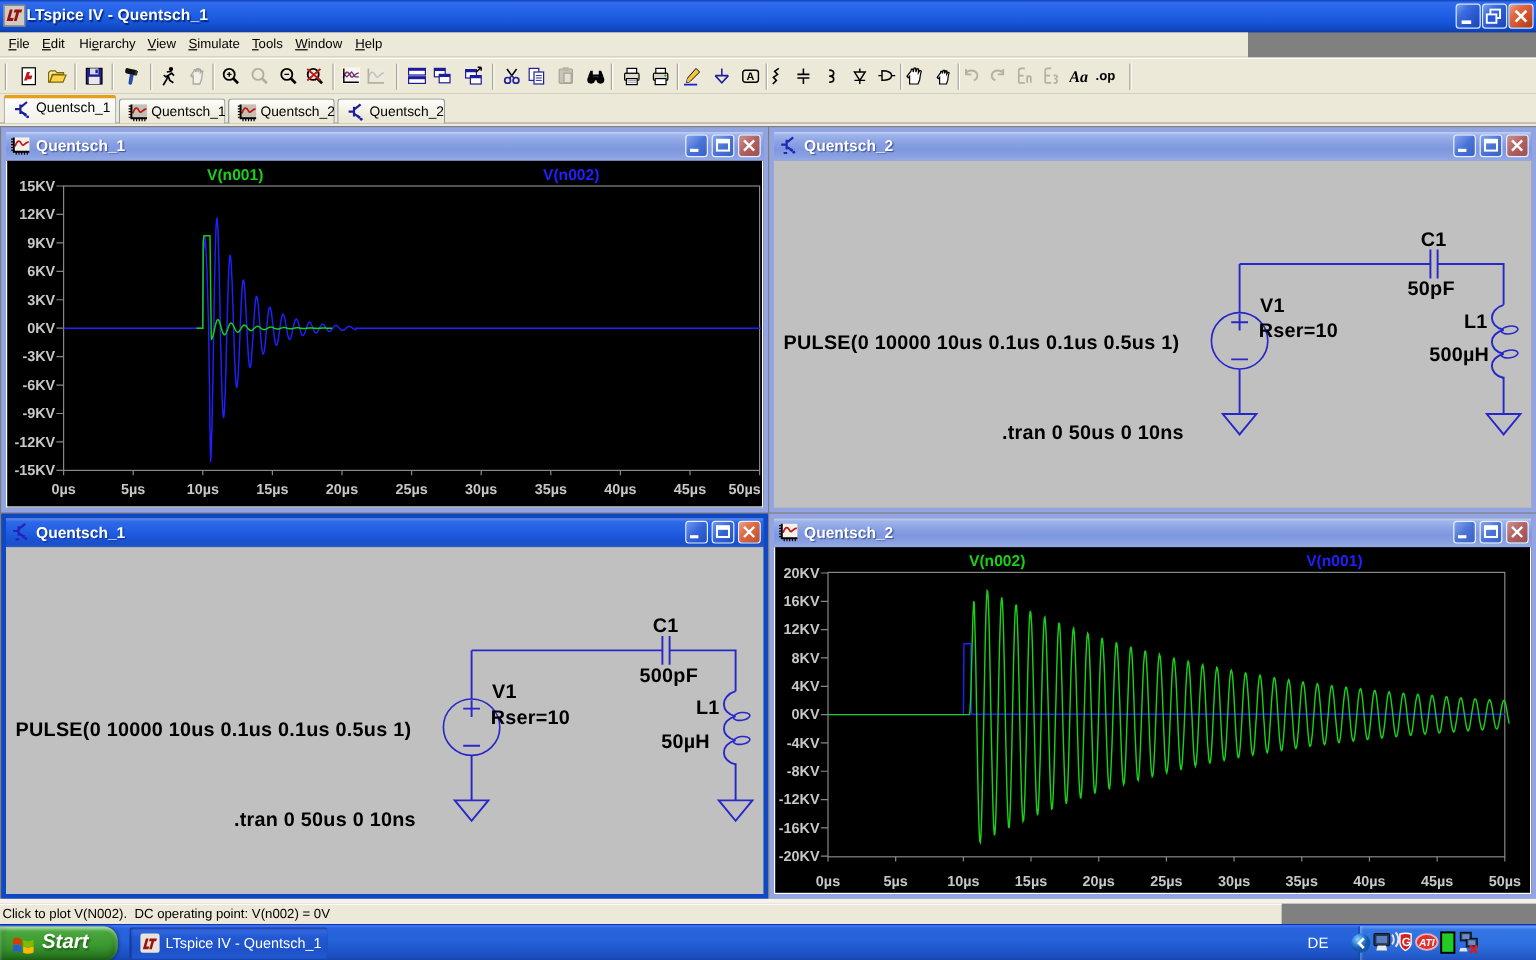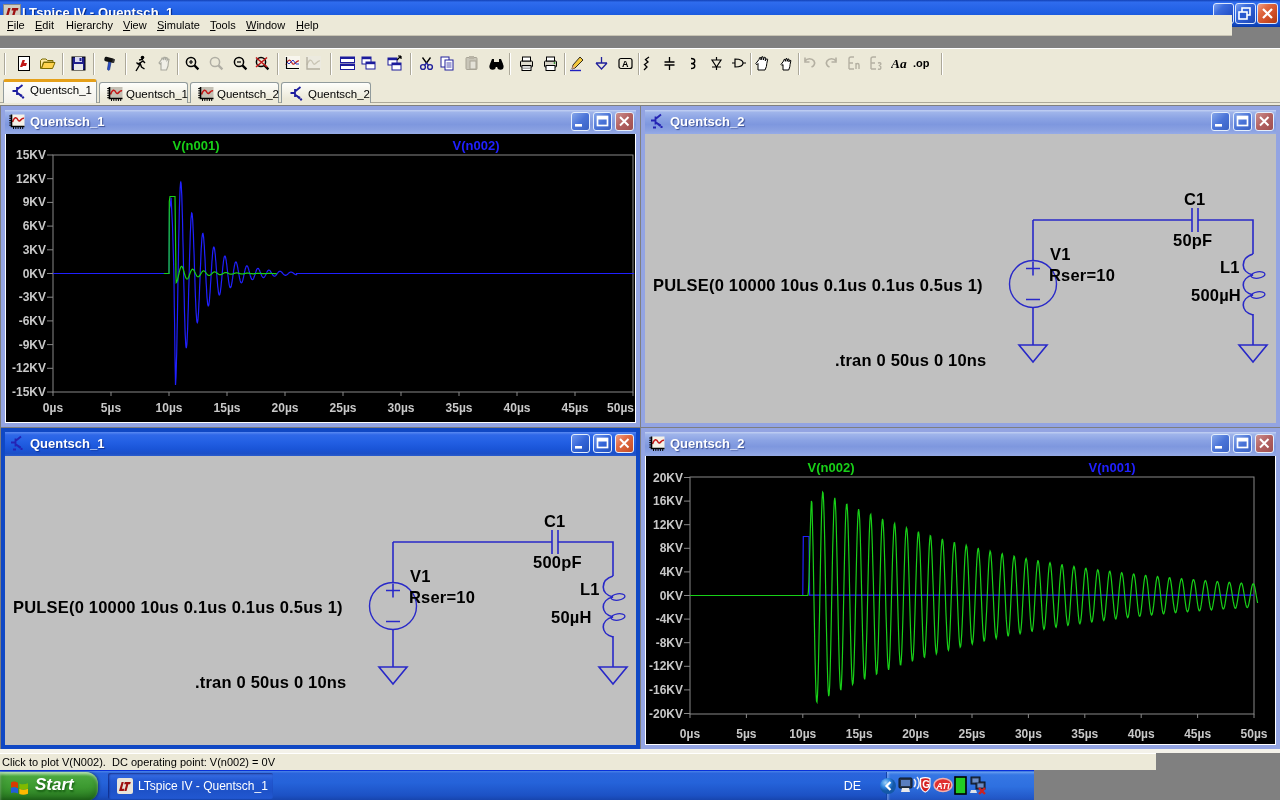--- a/index.html
+++ b/index.html
@@ -7,21 +7,21 @@
 .abs{position:absolute;}
 
 #titlebar{left:0;top:0;width:1280px;height:27px;
 background:linear-gradient(180deg,#1240b4 0%,#2f6cee 8%,#2a67ea 20%,#2060e4 45%,#1654d6 72%,#1148c0 90%,#0c3aa6 100%);}
 #titlebar .ticon{left:3px;top:4px;width:18px;height:18px;background:#d0ccc0;border:1px solid #888;}
 #titlebar .ttext{left:22px;top:5px;color:#fff;font-size:13px;font-weight:bold;text-shadow:1px 1px 1px #00227a;letter-spacing:0.1px;}
 .capbtn{top:3px;width:21px;height:21px;border-radius:3px;border:1px solid #dce8ff;color:#fff;}
 .capbtn.min,.capbtn.max{background:linear-gradient(135deg,#7da2f0 0%,#3c6cdd 30%,#2a59cf 60%,#1c46b4 100%);}
 .capbtn.cls{background:linear-gradient(135deg,#f0a088 0%,#e06a43 30%,#d2512a 60%,#b03a10 100%);}
 
-#menubar{left:0;top:15px;width:1232px;height:21px;background:#ece9d8;font-size:11px;color:#000;border-bottom:1px solid #c8c4b4;}
+#menubar{left:0;top:27px;width:1040px;height:21px;background:#ece9d8;font-size:11px;color:#000;border-bottom:1px solid #c8c4b4;}
 #menubar span{position:absolute;top:4px;}
 #menubar u{text-decoration:underline;}
 
 #toolbar{left:0;top:48px;width:1280px;height:30px;background:#ece9d8;border-top:1px solid #fff;}
 .tsep{position:absolute;top:4px;width:2px;height:22px;border-left:1px solid #aca899;border-right:1px solid #fff;}
 .ticn{position:absolute;top:6px;width:17px;height:17px;}
 
 #tabbar{left:0;top:78px;width:1280px;height:27px;background:#ece9d8;}
 #tabbar .line{position:absolute;left:0;top:24px;width:1280px;height:1px;background:#aca899;}
 .tab{position:absolute;top:4px;height:21px;background:linear-gradient(180deg,#fefefb,#ece9d8 80%);border:1px solid #919b9c;border-bottom:none;border-radius:3px 3px 0 0;font-size:11.5px;color:#000;}
@@ -43,24 +43,24 @@
 .ctitle .ctext{position:absolute;left:25px;top:4px;text-shadow:1px 1px 1px rgba(0,20,90,0.55);}
 .cbtn{position:absolute;top:2px;width:19px;height:19px;border-radius:3px;border:1px solid #e4eefc;}
 .win.inactive .cbtn.b1,.win.inactive .cbtn.b2{background:linear-gradient(135deg,#87a7ea 0%,#4a74d8 50%,#3a62c4 100%);}
 .win.inactive .cbtn.b3{background:linear-gradient(135deg,#cc8f8f 0%,#b26060 50%,#9e4f4f 100%);}
 .win.active .cbtn.b1,.win.active .cbtn.b2{background:linear-gradient(135deg,#6f96ee 0%,#3465d8 50%,#2351bc 100%);}
 .win.active .cbtn.b3{background:linear-gradient(135deg,#f0a088 0%,#e06a43 40%,#c44d24 100%);}
 .content{position:absolute;left:4px;right:4px;top:28px;bottom:4px;border-left:1px solid #fff;border-right:1px solid #fff;border-bottom:1px solid #fff;}
 .content.plot{background:#000;}
 .content.schem{background:#c0c0c0;border-color:#c0c0c0;}
 
-#statusbar{left:0;top:753px;width:1156px;height:17px;background:#ece9d8;font-size:11px;color:#000;border-top:1px solid #fff;}
+#statusbar{left:0;top:753px;width:1068px;height:17px;background:#ece9d8;font-size:11px;color:#000;border-top:1px solid #fff;}
 #statusbar span{position:absolute;left:2px;top:2px;}
 
-#taskbar{left:0;top:770px;width:1034px;height:30px;
+#taskbar{left:0;top:770px;width:1280px;height:30px;
 background:linear-gradient(180deg,#4a83e8 0%,#2a64dc 8%,#2563da 40%,#1c51c4 85%,#1745ae 100%);border-top:1px solid #0831d9;padding-left:28px;}
 #startbtn{position:absolute;left:0;top:1px;width:98px;height:29px;border-radius:0 12px 12px 0;
 background:linear-gradient(180deg,#7fce77 0%,#4aa73e 15%,#3d9a31 50%,#2f8426 85%,#256f1e 100%);
 box-shadow:inset 0 2px 3px rgba(255,255,255,0.45), inset 0 -4px 7px rgba(0,40,0,0.35), 1px 0 3px rgba(0,0,0,0.4);}
 #startbtn .stext{position:absolute;left:35px;top:3px;color:#fff;font-size:17px;font-weight:bold;font-style:italic;text-shadow:1px 2px 2px rgba(0,60,0,0.6);}
 #taskitem{position:absolute;left:108px;top:2px;width:165px;height:26px;border-radius:2px;
 background:linear-gradient(180deg,#3a70e8 0%,#2258d2 30%,#1e52c8 70%,#2258d2 100%);
 box-shadow:inset 1px 1px 2px rgba(0,10,80,0.6);color:#fff;font-size:12px;}
 #taskitem .ti-icon{position:absolute;left:9px;top:5px;width:16px;height:16px;background:#e8e4da;border-radius:2px;}
 #taskitem .ti-text{position:absolute;left:30px;top:6px;white-space:nowrap;}

